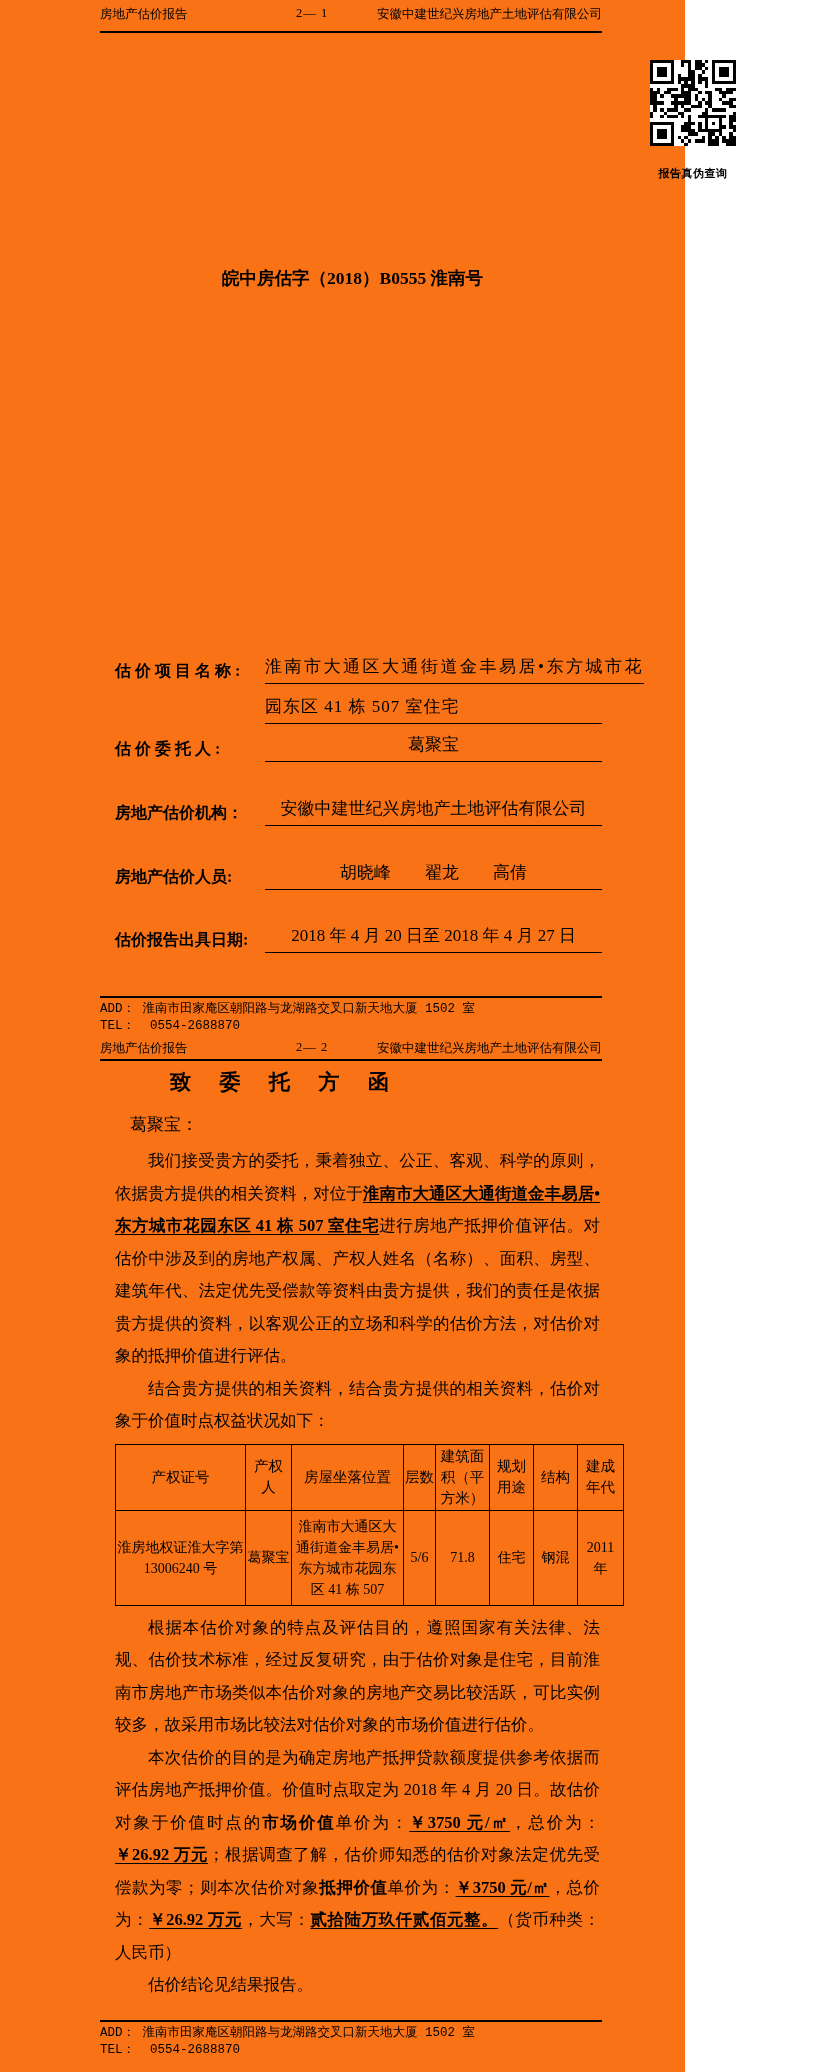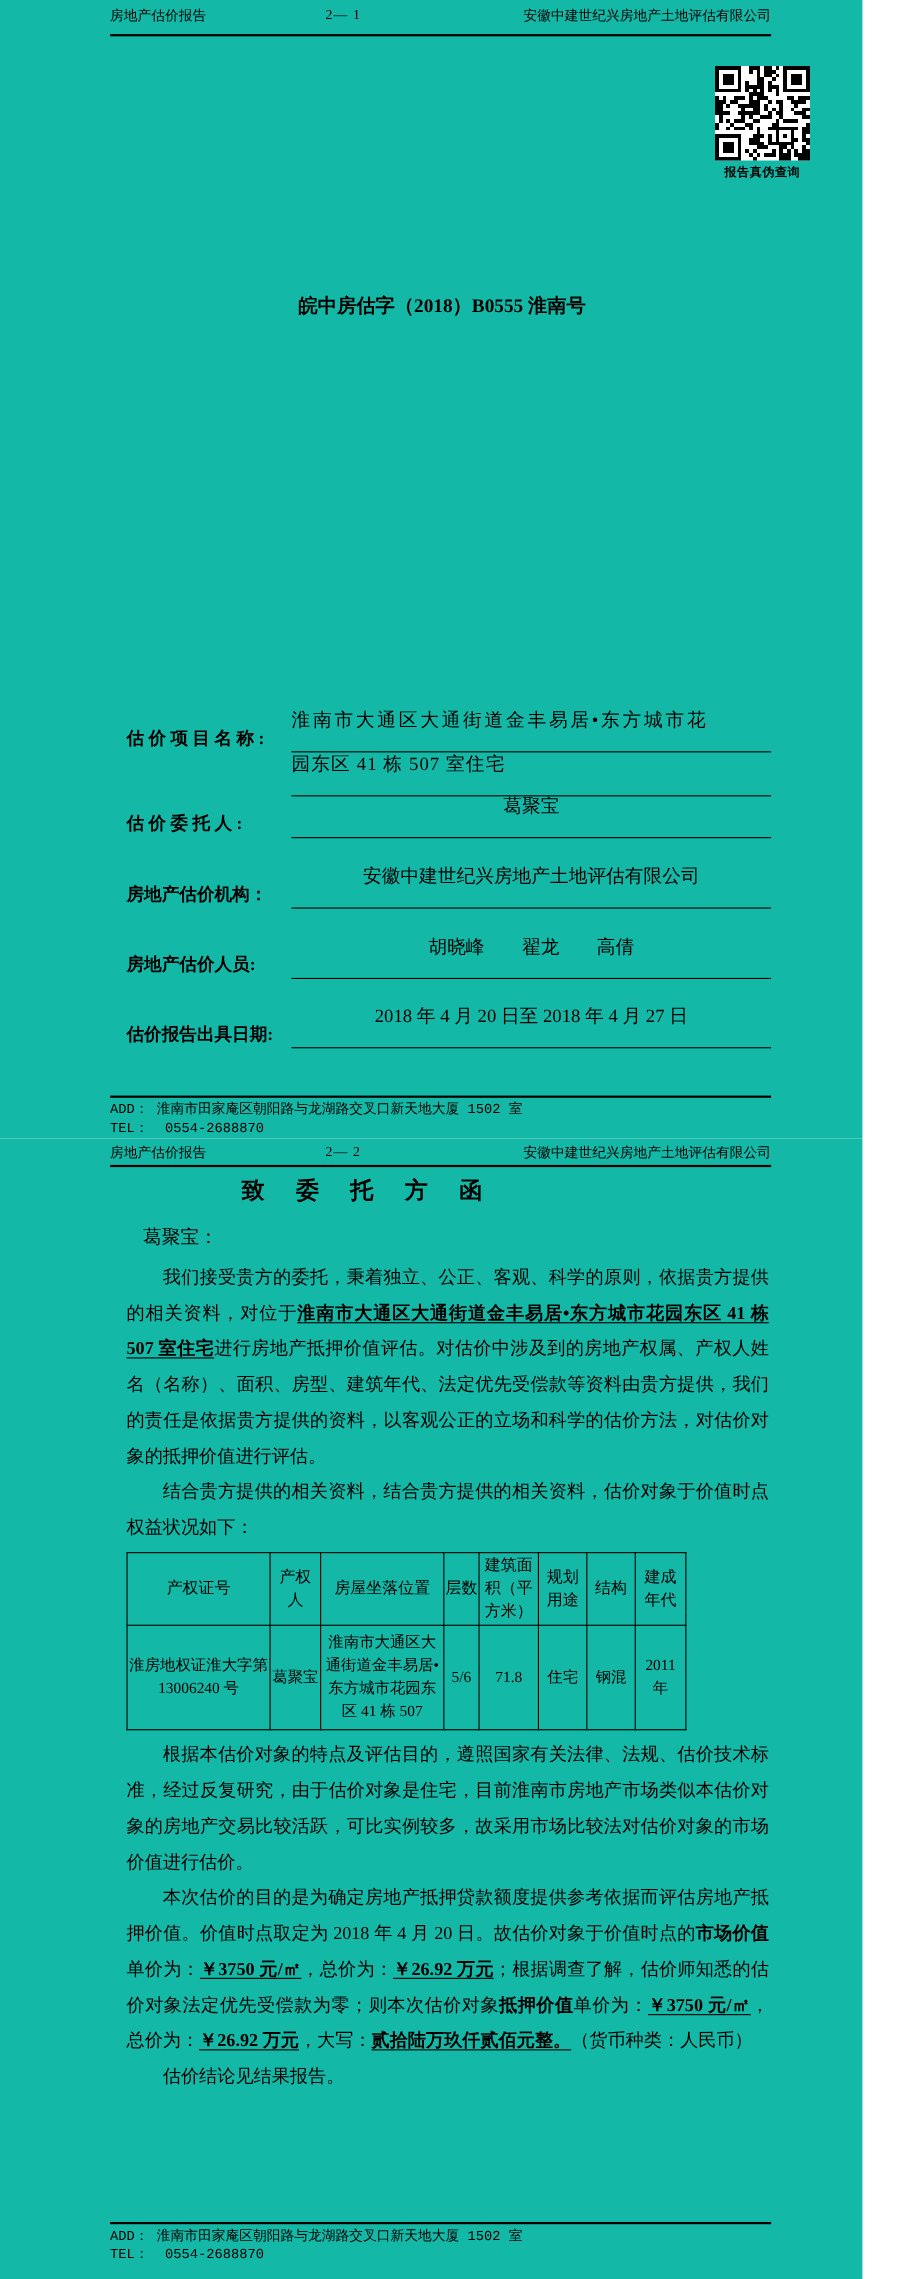--- a/index.html
+++ b/index.html
@@ -1,49 +1,49 @@
 <!DOCTYPE html>
 <html><head>
 <meta charset="utf-8">
 <style>
   html,body{margin:0;padding:0;}
   body{
     width:823px;height:2072px;background:#ffffff;color:#000;
     font-family:"Liberation Serif","DejaVu Serif",serif;
     -webkit-font-smoothing:none;
   }
-  .page{position:relative;width:784px;background:#14b8a6;overflow:visible;}
+  .page{position:relative;width:685px;background:#f97316;overflow:visible;}
   .page-1{height:1035px;}
   .page-2{height:1037px;}
 
   
   .run-hdr{position:absolute;left:100px;right:83px;height:22px;font-size:12.5px;}
   .run-hdr .h-left{position:absolute;left:0;top:0;}
   .run-hdr .h-center{position:absolute;left:196px;top:0;letter-spacing:1px;}
   .run-hdr .h-right{position:absolute;right:0;top:0;}
   .hdr-rule{position:absolute;left:100px;right:83px;border-top:2px solid #000;height:0;}
 
   
   .qr-wrap{position:absolute;left:644px;top:60px;width:98px;text-align:center;}
   .qr-box{width:88px;height:86px;margin:0 auto;}
-  .qr-caption{font-size:11px;font-weight:bold;margin-top:3px;letter-spacing:0.5px;
+  .qr-caption{font-size:11px;font-weight:bold;margin-top:20px;letter-spacing:0.5px;
     font-family:Liberation Sans, sans-serif;}
 
   
   .report-title{position:absolute;left:0;right:120px;top:170px;text-align:center;
     font-size:35px;white-space:pre;letter-spacing:1px;}
   .report-number{position:absolute;left:103px;right:83px;top:266px;text-align:center;
     font-size:17.5px;font-weight:bold;}
 
   
   .fields{position:absolute;left:115px;right:83px;top:643px;}
   .f-row{display:flex;align-items:flex-end;}
   .f-label{flex:0 0 150px;font-weight:bold;font-size:16px;white-space:pre;padding-bottom:2px;}
   .f-value{flex:1 1 auto;border-bottom:1.5px solid #000;font-size:17px;text-align:center;
-    padding-bottom:17px;white-space:nowrap;overflow:visible;}
+    padding-bottom:5px;white-space:nowrap;overflow:visible;}
   .f-value.left{text-align:left;letter-spacing:2.5px;}
   .r1{height:41px;}
   .r1b{height:40px;margin-left:150px;}
   .r2{height:38px;}
   .r3{height:64px;}
   .r4{height:64px;}
   .r5{height:63px;}
 
   
   .pg-footer{position:absolute;left:100px;right:83px;

